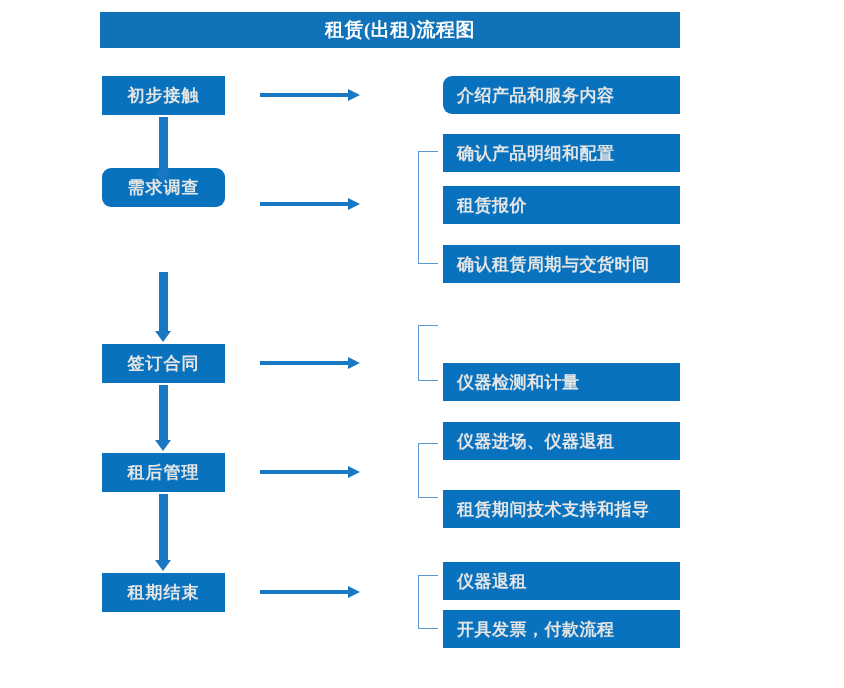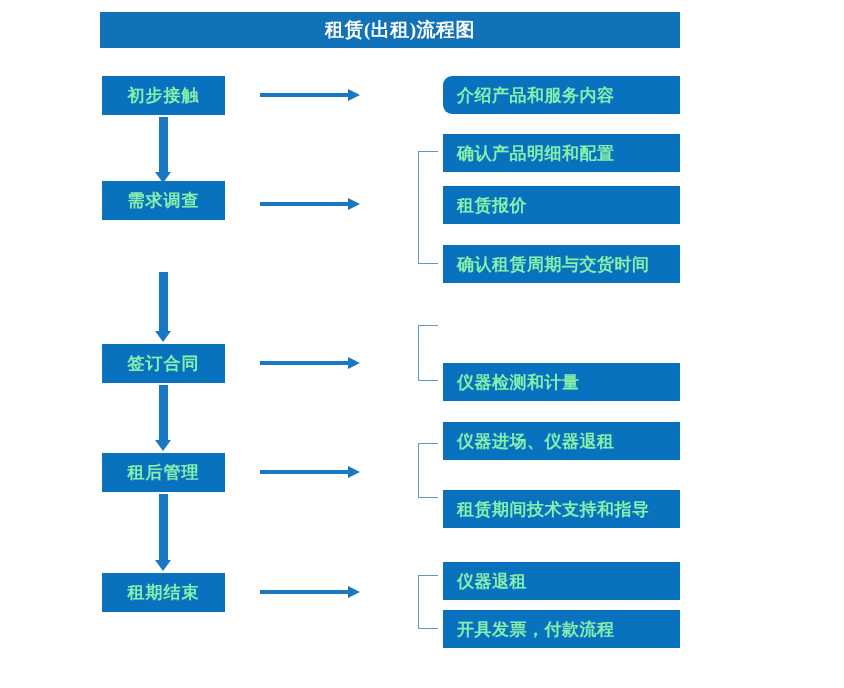--- a/index.html
+++ b/index.html
@@ -26,21 +26,21 @@
     font-size: 19px;
     font-weight: bold;
     display: flex;
     align-items: center;
     justify-content: center;
     letter-spacing: 0.5px;
   }
   .node {
     position: absolute;
     background: #0872be;
-    color: #86efac;
+    color: #e5e5e5;
     font-weight: bold;
     display: flex;
     align-items: center;
     box-sizing: border-box;
   }
   .node.left {
     left: 102px;
     width: 123px;
     height: 39px;
     font-size: 17px;
@@ -117,21 +117,21 @@
   }
 </style>
 </head>
 <body>
 
 <div id="canvas">
 
   <div class="title-bar">租赁(出租)流程图</div>
 
   <div class="node left" style="top:76px;">初步接触</div>
-  <div class="node left" style="top:181px;">需求调查</div>
+  <div class="node left" style="top:168px;border-radius:9px;">需求调查</div>
   <div class="node left" style="top:344px;">签订合同</div>
   <div class="node left" style="top:453px;">租后管理</div>
   <div class="node left" style="top:573px;">租期结束</div>
 
   <div class="v-arrow" style="top:117px; height:66px;">
     <div class="shaft" style="height:55px;"></div>
     <div class="head" style="top:55px;"></div>
   </div>
 
   <div class="v-arrow" style="top:272px; height:70px;">

